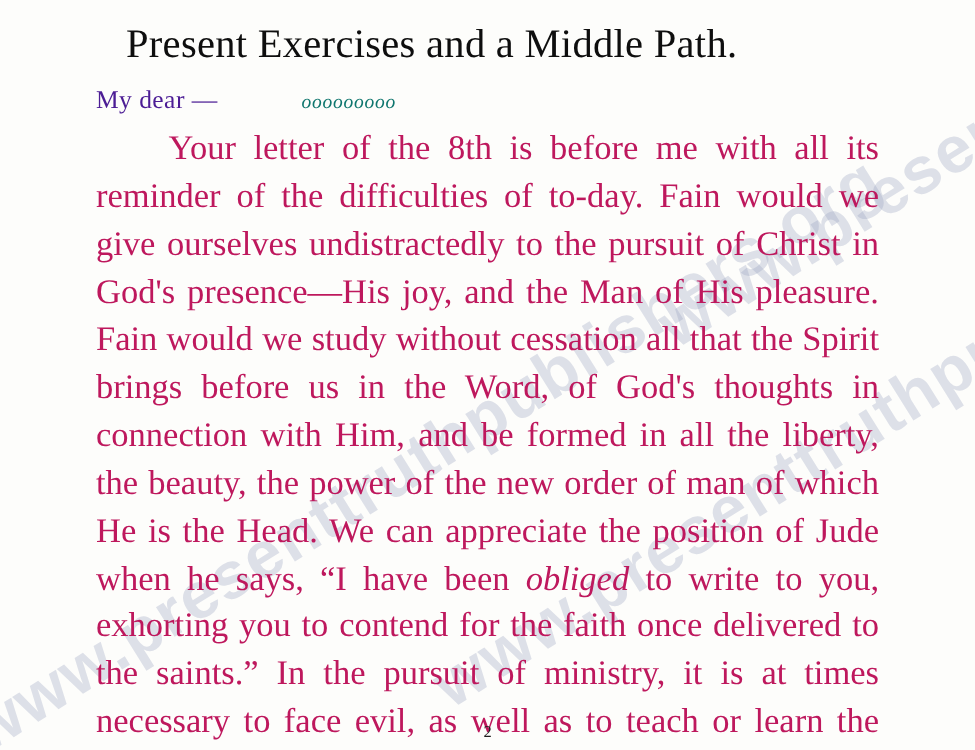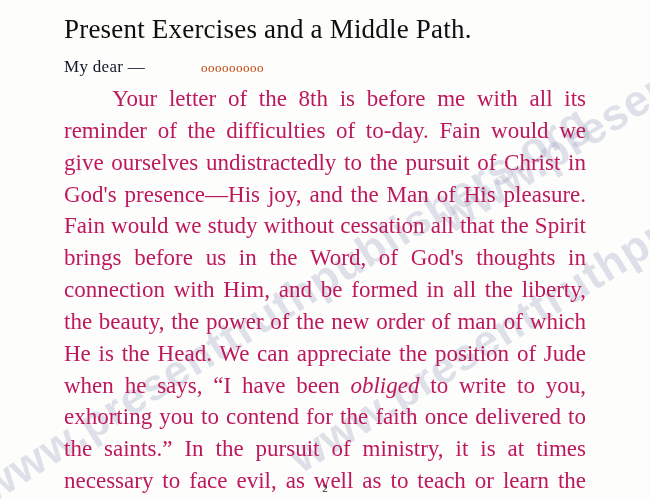--- a/index.html
+++ b/index.html
@@ -52,40 +52,41 @@
     position: relative;
     z-index: 2;
   }
 
   .title {
     font-family: "Liberation Serif", serif;
     font-size: 27px;
     font-weight: 400;
     letter-spacing: 0.2px;
     margin: 0;
-    padding: 14px 0 0 64px;
+    padding: 14px 0 0 84px;
     color: #0e0e0e;
   }
 
   .salutation-row {
     display: flex;
     align-items: baseline;
     padding: 12px 0 0 64px;
   }
   .salutation {
     font-size: 17px;
     letter-spacing: 0.3px;
-    color: #0f172a;
+    color: #4c1d95;
     text-align: center;
   }
   .ornament {
     margin-left: 56px;
     font-size: 13px;
     letter-spacing: 0.5px;
-    color: #c2410c;
+    color: #0f766e;
+    font-style: italic;
   }
 
   .body-text {
     padding: 6px 64px 0 64px;
     font-size: 23px;
     line-height: 1.385;
     text-align: justify;
     text-justify: inter-word;
     color: #be185d;
   }

